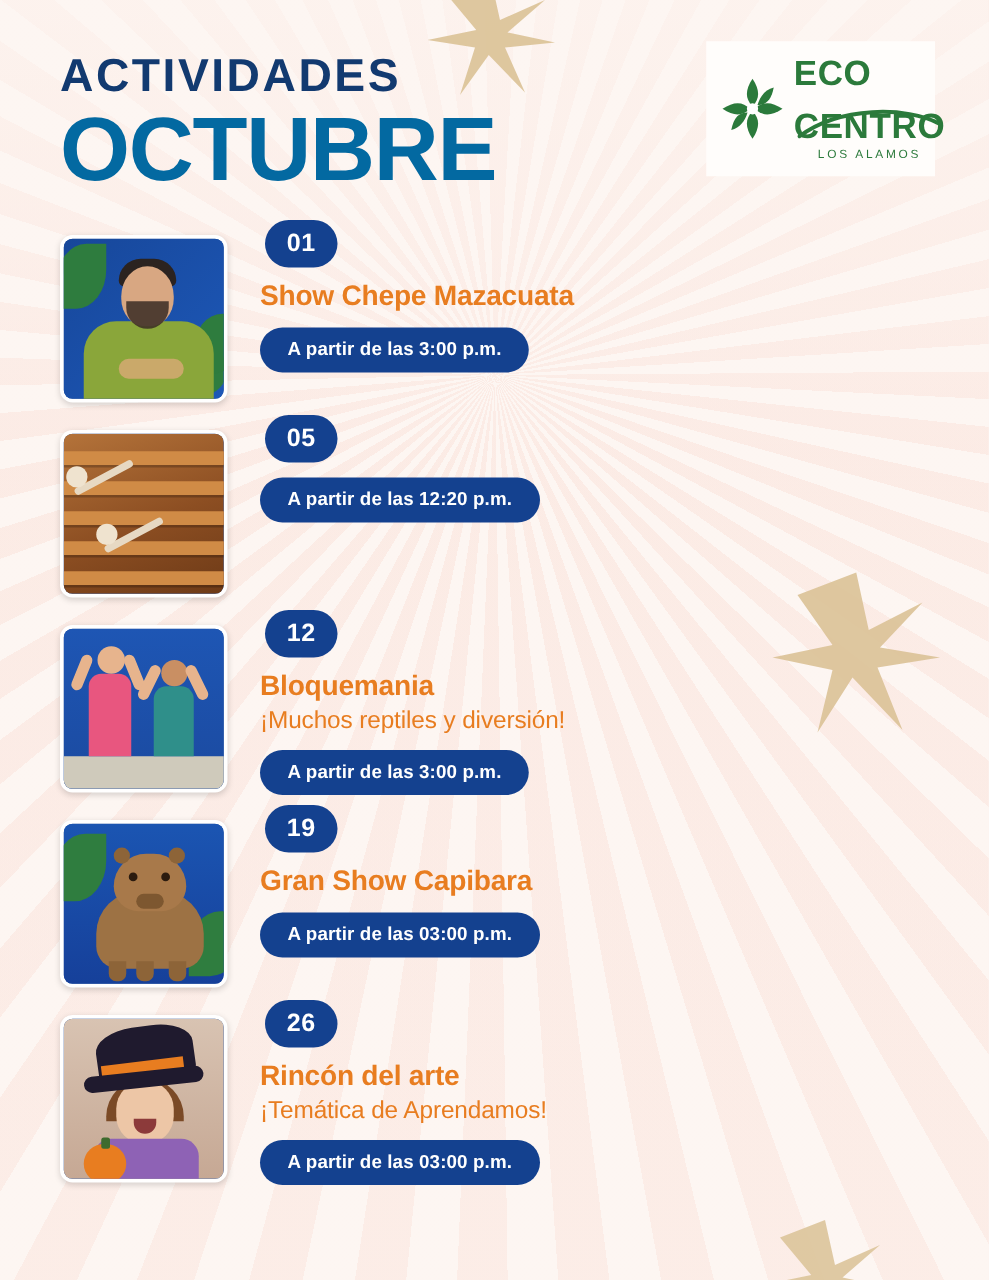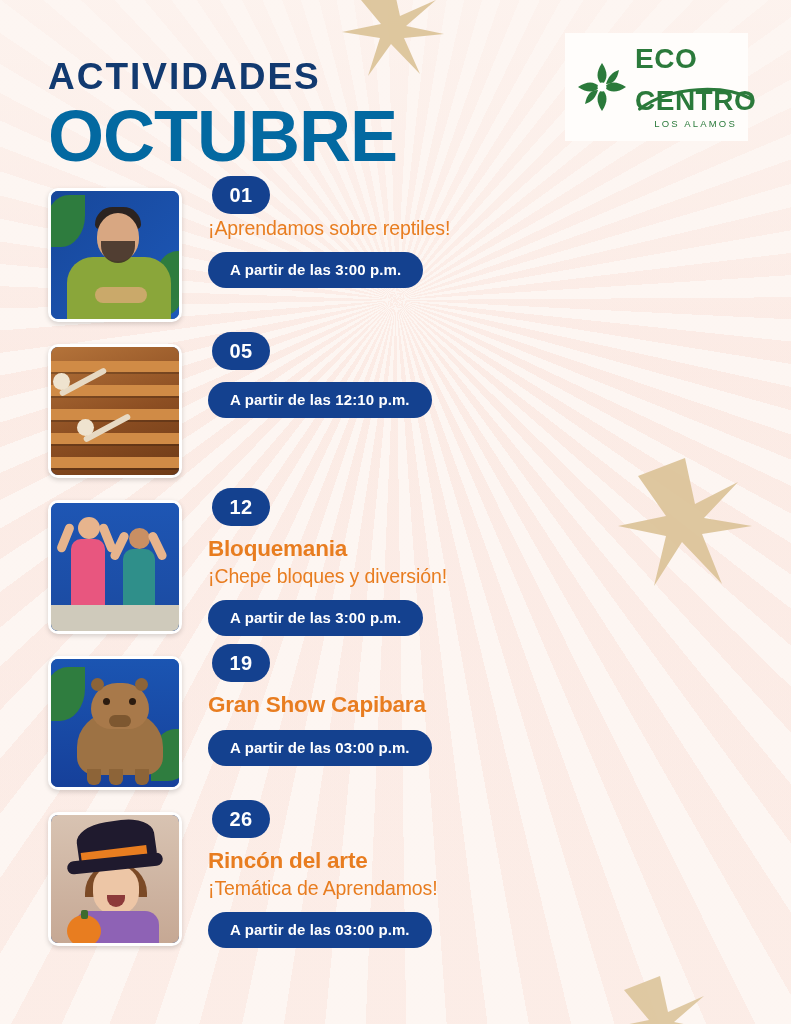--- a/index.html
+++ b/index.html
@@ -48,21 +48,21 @@
   
   #header {
     position: absolute;
     left: 0; top: 0;
     width: 791px;
     height: 175px;
   }
   #title-block {
     position: absolute;
     left: 48px;
-    top: 58px;
+    top: 42px;
   }
   #title-small {
     font-size: 37px;
     letter-spacing: 2.0px;
     color: #123a70;
     font-weight: bold;
     line-height: 1;
     font-stretch: condensed;
   }
   #title-big {
@@ -304,61 +304,61 @@
       <div class="leaf" style="left:-6px; top:4px; width:40px; height:52px;"></div>
       <div class="leaf" style="left:104px; top:60px; width:38px; height:48px;"></div>
       <div class="p1-body"></div>
       <div class="p1-hair"></div>
       <div class="p1-head"></div>
       <div class="p1-beard"></div>
       <div class="p1-snake"></div>
     </div>
     <div class="evt-body">
       <div class="day-badge">01</div>
-      <div class="evt-sub">¡Aprendamos sobre reptiles!</div>
+      <div class="evt-title">Show Chepe Mazacuata</div>
       <div class="evt-time">A partir de las 3:00 p.m.</div>
     </div>
   </div>
 
   <div class="event">
     <div class="thumb">
       <div class="ph mb-bg"></div>
       <div class="mb-bar" style="top:14px;"></div>
       <div class="mb-bar" style="top:38px;"></div>
       <div class="mb-bar" style="top:62px;"></div>
       <div class="mb-bar" style="top:86px;"></div>
       <div class="mb-bar" style="top:110px;"></div>
       <div class="mb-stick" style="left:6px; top:32px;"></div>
       <div class="mb-ball" style="left:2px; top:26px;"></div>
       <div class="mb-stick" style="left:30px; top:78px;"></div>
       <div class="mb-ball" style="left:26px; top:72px;"></div>
     </div>
     <div class="evt-body">
       <div class="day-badge">05</div>
-      <div class="evt-time">A partir de las 12:10 p.m.</div>
+      <div class="evt-time">A partir de las 12:20 p.m.</div>
     </div>
   </div>
 
   <div class="event">
     <div class="thumb">
       <div class="ph kb-bg"></div>
       <div class="kb-floor"></div>
       <div class="kb-k1"></div>
       <div class="kb-k1h"></div>
       <div class="kb-arm" style="left:10px; bottom:78px; transform:rotate(22deg);"></div>
       <div class="kb-arm" style="left:52px; bottom:78px; transform:rotate(-22deg);"></div>
       <div class="kb-k2"></div>
       <div class="kb-k2h"></div>
       <div class="kb-arm" style="left:64px; bottom:70px; transform:rotate(26deg);"></div>
       <div class="kb-arm" style="left:102px; bottom:70px; transform:rotate(-26deg);"></div>
     </div>
     <div class="evt-body">
       <div class="day-badge">12</div>
       <div class="evt-title">Bloquemania</div>
-      <div class="evt-sub">¡Chepe bloques y diversión!</div>
+      <div class="evt-sub">¡Muchos reptiles y diversión!</div>
       <div class="evt-time">A partir de las 3:00 p.m.</div>
     </div>
   </div>
 
   <div class="event">
     <div class="thumb">
       <div class="ph cp-bg"></div>
       <div class="leaf" style="left:-8px; top:8px; width:42px; height:54px; background:#2f7d3f;"></div>
       <div class="leaf" style="left:100px; top:70px; width:42px; height:52px; background:#2f7d3f;"></div>
       <div class="cp-body"></div>

